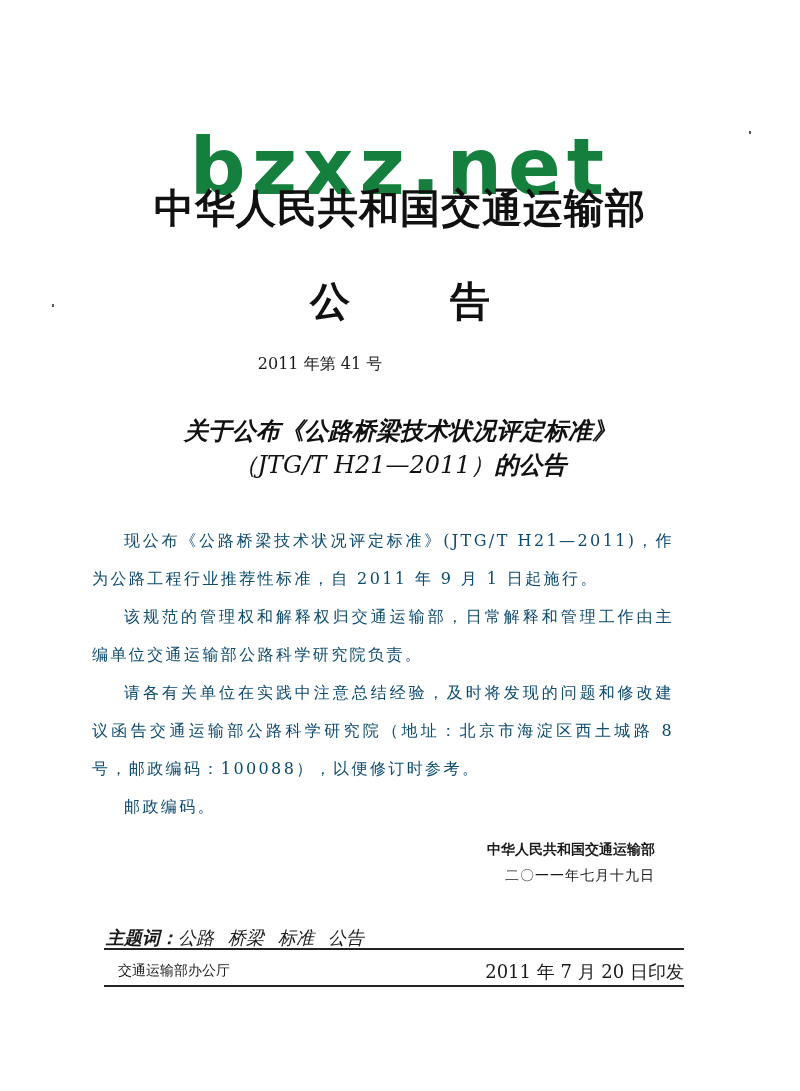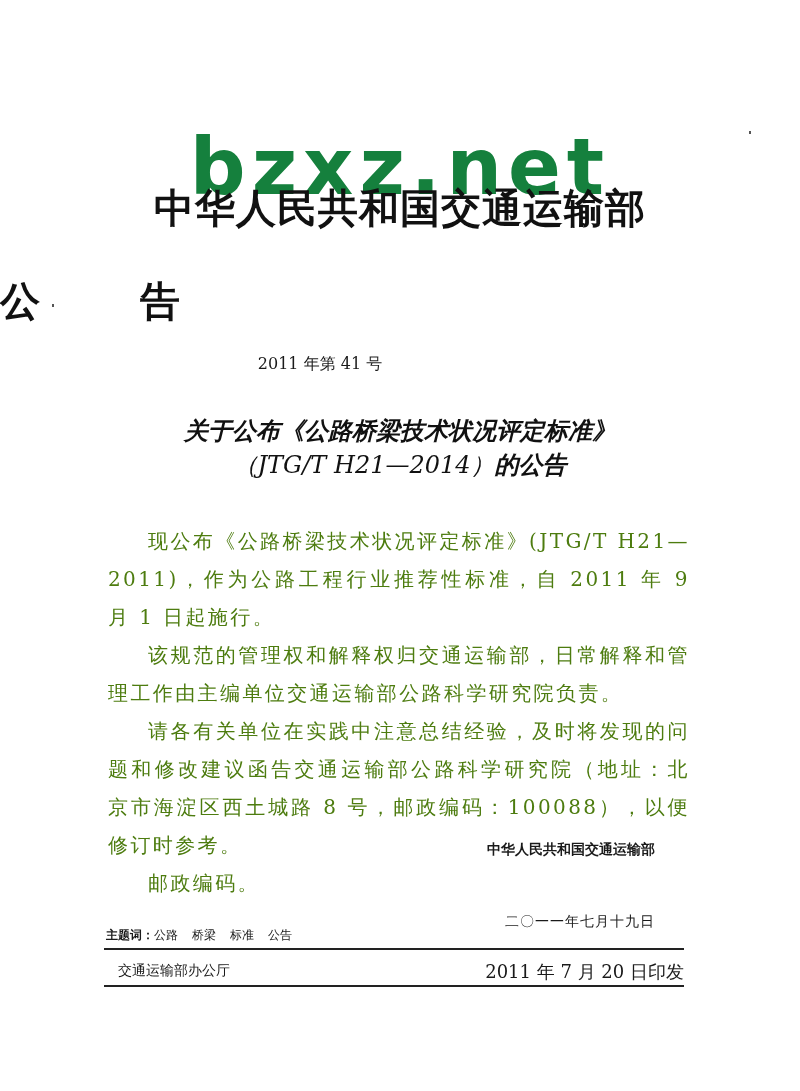--- a/index.html
+++ b/index.html
@@ -34,21 +34,21 @@
       font-family: "DejaVu Serif", "Liberation Serif", serif;
       font-weight: bold;
       font-size: 40px;
       letter-spacing: 1px;
       line-height: 1;
       color: #111;
     }
 
     .doctype {
       left: 0; width: 800px; top: 281px;
-      text-align: left;
+      text-align: center;
       font-weight: bold;
       font-size: 40px;
       line-height: 1;
       color: #111;
     }
     .doctype .gap { display: inline-block; width: 100px; }
 
     .docno {
       left: 0; width: 640px; top: 356px;
       text-align: center;
@@ -61,55 +61,55 @@
       text-align: center;
       font-weight: bold;
       font-size: 24px;
       line-height: 34px;
       color: #111;
       font-style: italic;
     }
     .subject .latin { font-weight: normal; }
 
     .body-text {
-      left: 108px; width: 582px; top: 522px;
-      font-size: 20px;
+      left: 92px; width: 582px; top: 522px;
+      font-size: 16px;
       line-height: 38px;
       letter-spacing: 2.4px;
       text-align: justify;
-      color: #4d7c0f;
+      color: #0c4a6e;
     }
     .body-text p {
       margin: 0;
       text-indent: 2em;
     }
 
     .signer {
       right: 145px; top: 842px;
       text-align: right;
       font-family: "DejaVu Sans", "Liberation Sans", sans-serif;
       font-weight: bold;
       font-size: 14px;
       line-height: 1;
     }
     .sign-date {
       right: 145px; top: 869px;
       text-align: right;
-      font-family: Liberation Sans, sans-serif;
+      font-family: Liberation Mono, monospace;
       font-size: 14px;
       line-height: 1;
       letter-spacing: 1px;
-      margin-top: 45px;
     }
 
     .keywords {
       left: 106px; top: 929px;
       font-family: "DejaVu Sans", "Liberation Sans", sans-serif;
-      font-size: 12px;
+      font-size: 18px;
       line-height: 1;
+      font-style: italic;
     }
     .keywords .kw-label { font-weight: bold; }
     .keywords .kw { margin-right: 14px; }
 
     .rule {
       left: 104px; width: 580px;
       height: 1.5px;
       background: #222;
     }
     .rule-1 { top: 948px; }
@@ -140,21 +140,21 @@
 <div class="abs ministry">中华人民共和国交通运输部</div>
 
 <div class="abs doctype">
   <span>公</span><span class="gap"></span><span>告</span>
 </div>
 
 <div class="abs docno">2011 年第 41 号</div>
 
 <div class="abs subject">
   <div>关于公布《公路桥梁技术状况评定标准》</div>
-  <div><span class="latin">（JTG/T H21—2014）</span><span>的公告</span></div>
+  <div><span class="latin">（JTG/T H21—2011）</span><span>的公告</span></div>
 </div>
 
 <div class="abs body-text">
   <p>现公布《公路桥梁技术状况评定标准》(JTG/T H21—2011)，作为公路工程行业推荐性标准，自 2011 年 9 月 1 日起施行。</p>
   <p>该规范的管理权和解释权归交通运输部，日常解释和管理工作由主编单位交通运输部公路科学研究院负责。</p>
   <p>请各有关单位在实践中注意总结经验，及时将发现的问题和修改建议函告交通运输部公路科学研究院（地址：北京市海淀区西土城路 8 号，邮政编码：100088），以便修订时参考。</p>
   <p>邮政编码。</p>
 </div>
 
 <div class="abs signer">中华人民共和国交通运输部</div>

